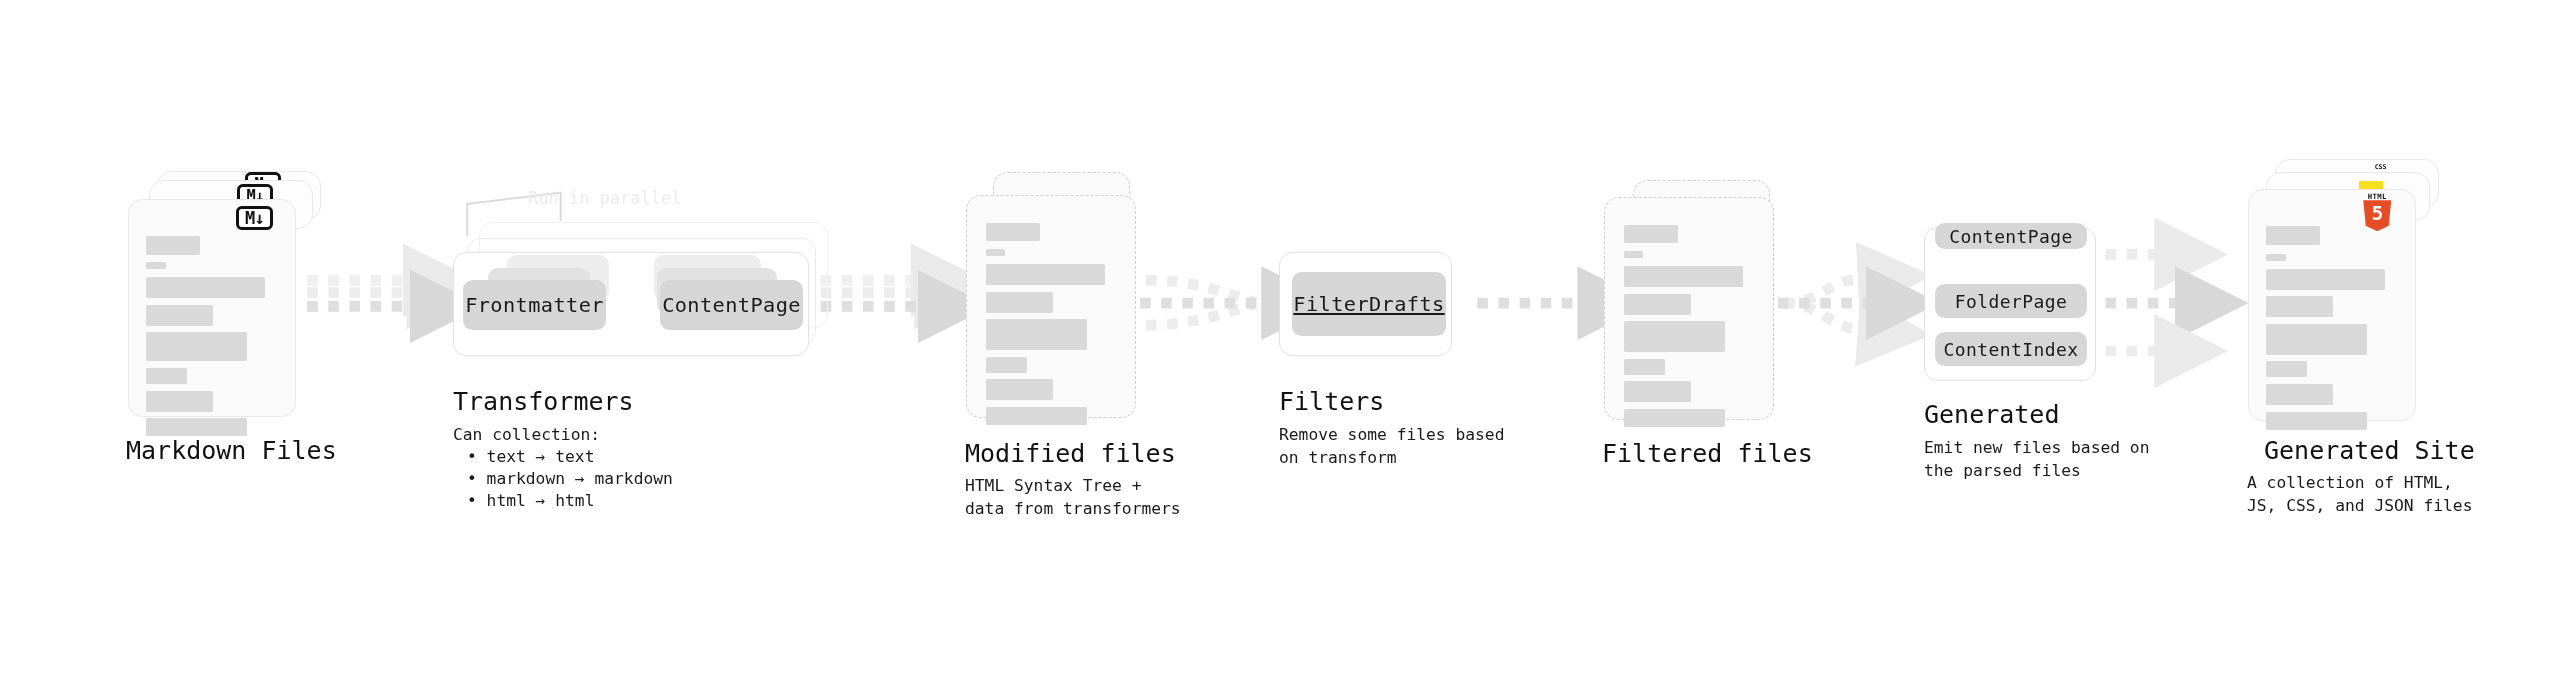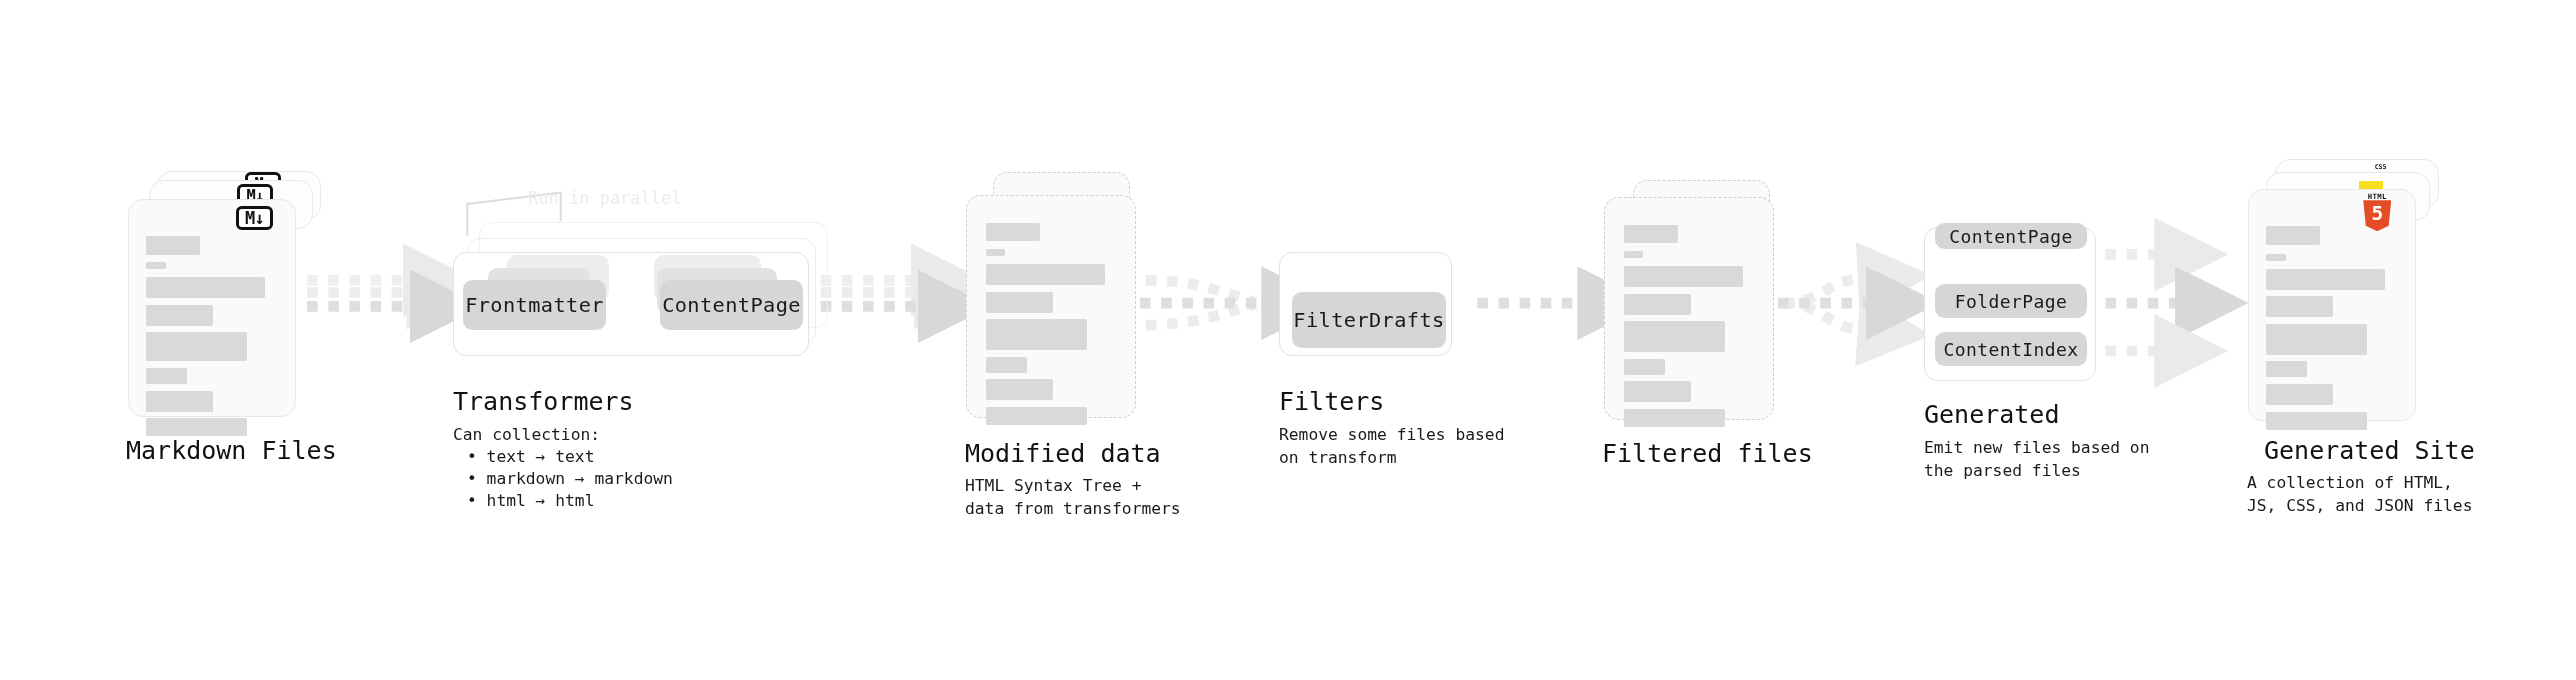--- a/index.html
+++ b/index.html
@@ -232,31 +232,31 @@
       <div class="bar" style="left:19.5px; top:28.4px; width:54px; height:18px;"></div>
       <div class="bar" style="left:19.5px; top:54px; width:19.5px; height:7.3px;"></div>
       <div class="bar" style="left:19.5px; top:69px; width:119px; height:21px;"></div>
       <div class="bar" style="left:19.5px; top:97px; width:67px; height:21px;"></div>
       <div class="bar" style="left:19.5px; top:124px; width:101px; height:31px;"></div>
       <div class="bar" style="left:19.5px; top:162px; width:41px; height:16.3px;"></div>
       <div class="bar" style="left:19.5px; top:184px; width:67px; height:21px;"></div>
       <div class="bar" style="left:19.5px; top:212px; width:101px; height:18px;"></div>
     </div>
 
-    <div class="title" style="left:965px; top:439px;">Modified data</div>
+    <div class="title" style="left:965px; top:439px;">Modified files</div>
 
     <div class="subtitle" style="left:965px; top:474px;">HTML Syntax Tree +
 data from transformers</div>
   </div>
 
   <div class="abs">
 
     <div class="groupbox g3" style="left:1279px; top:252px; width:173px; height:104px;"></div>
 
-    <div class="pill" style="left:1294px; top:292px; width:154px; height:56px; left:1292px; width:154px;">FilterDrafts</div>
+    <div class="pill" style="left:1294px; top:272px; width:154px; height:64px; left:1292px; width:154px;text-decoration:underline;">FilterDrafts</div>
 
     <div class="title" style="left:1279px; top:387px;">Filters</div>
 
     <div class="subtitle" style="left:1279px; top:423px;">Remove some files based
 on transform</div>
   </div>
 
   <div class="abs">
 
     <div class="doccard dashed" style="left:1633px; top:180px; width:137px; height:46px;"></div>

